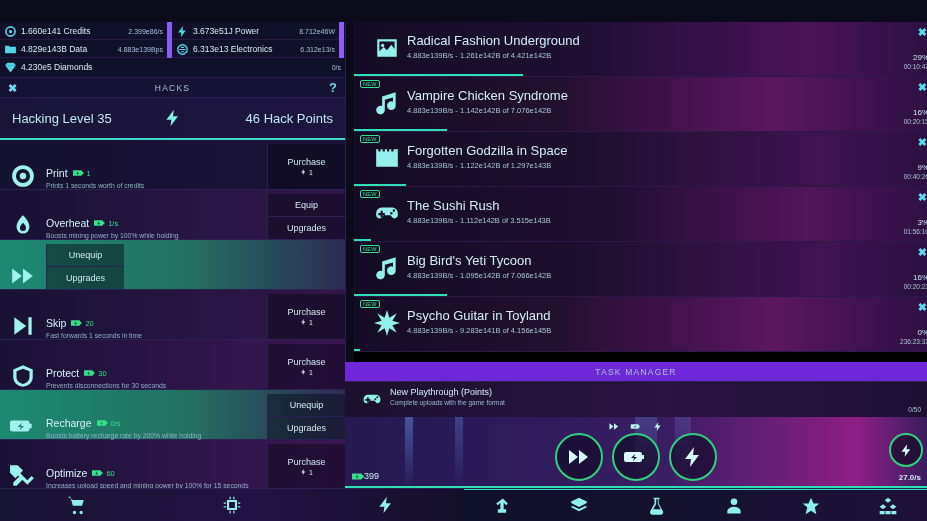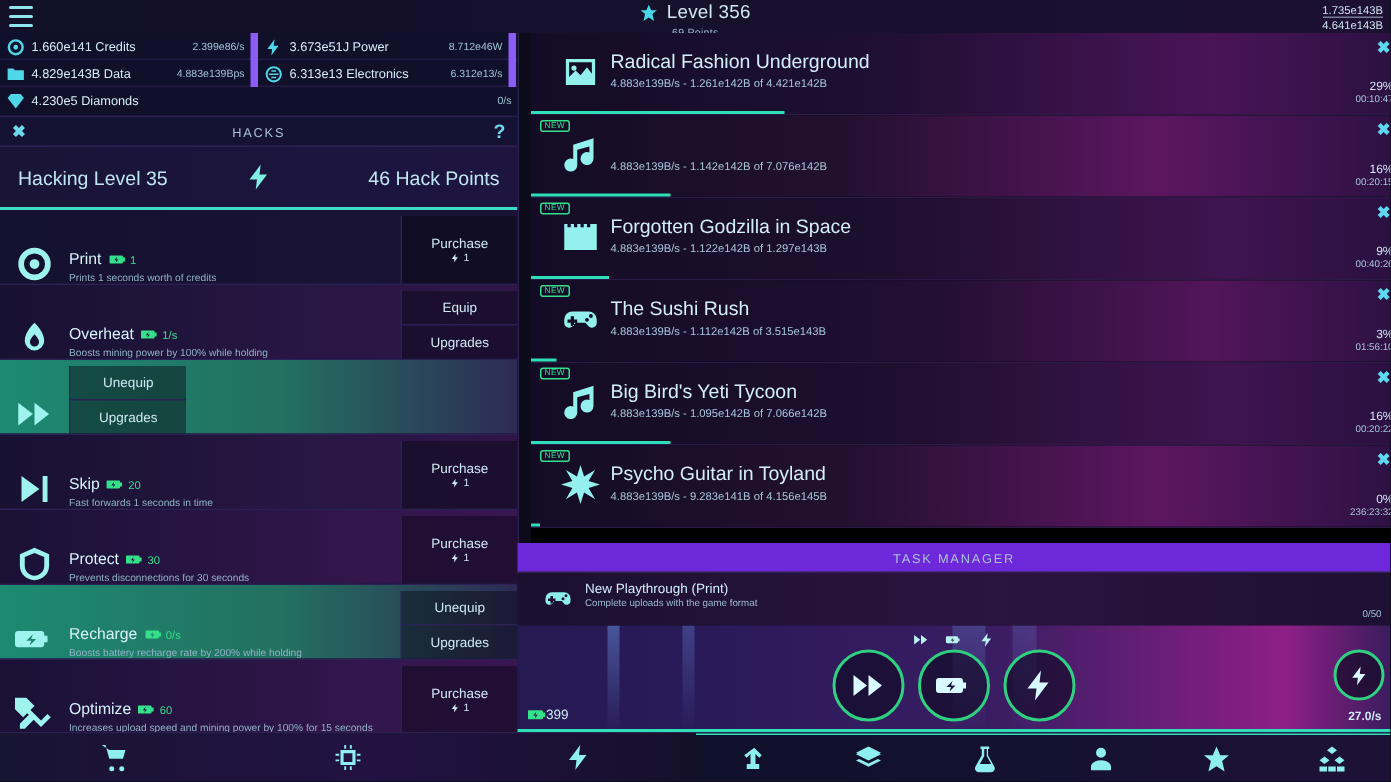--- a/index.html
+++ b/index.html
@@ -146,40 +146,20 @@
   .nav .half.right { background: linear-gradient(90deg,#10112a,#151130 50%,#1e1138); border-top: 1px solid #2ee0b8; }
   .navbtn { flex: 1; display: flex; align-items: center; justify-content: center; cursor: pointer; }
   .navbtn svg { width: 20px; height: 20px; fill: #8eeef0; }
   .divline { position: absolute; left: 345px; top: 22px; width: 1px; height: 466px; background: #2a1f4d; }
 </style>
 </head>
 <body>
 
 <div id="app">
 
-  <div class="topbar">
-    <div class="hamburger">
-        <i></i>
-        <i></i>
-        <i></i>
-      </div>
-    <div class="lvl-wrap">
-      <div class="lvl-line">
-        <svg class="lvl-star" viewBox="0 0 24 24">
-            <path d="M12 2l3 7h7l-5.5 4.5L18.5 22 12 17.8 5.5 22l2-8.5L2 9h7z"></path>
-          </svg>
-        <span class="lvl-text">Level 356</span>
-      </div>
-      <div class="lvl-pts">69 Points</div>
-    </div>
-    <div class="tr-nums">
-      <div>1.735e143B</div>
-      <div style="border-bottom:none">4.641e143B</div>
-    </div>
-  </div>
 
   <div class="respanel">
     <div class="resrow">
       <div class="rescell">
         <svg class="res-ico" viewBox="0 0 24 24">
             <path d="M12 2a10 10 0 100 20 10 10 0 000-20zm0 3a7 7 0 110 14 7 7 0 010-14zm0 4a3 3 0 100 6 3 3 0 000-6z"></path>
           </svg>
         <span class="res-lbl">1.660e141 Credits</span>
         <span class="res-rate">2.399e86/s</span>
       </div>
@@ -450,20 +430,21 @@
         <div class="m-pct">29%</div>
         <div class="m-eta">00:10:47</div>
         <div class="m-prog" style="width:29%"></div>
       </div>
       <div class="mrow b1">
         <div class="mbg"></div>
         <div class="m-new">NEW</div>
         <svg class="m-ico" viewBox="0 0 24 24">
           <path d="M20 2v12.5a4 4 0 11-2.5-3.7V7L10 9v9.5a4 4 0 11-2.5-3.7V6z"></path>
         </svg>
+        <div class="m-title">Vampire Chicken Syndrome</div>
         <div class="m-sub">4.883e139B/s - 1.142e142B of 7.076e142B</div>
         <div class="m-close">✖</div>
         <div class="m-pct">16%</div>
         <div class="m-eta">00:20:15</div>
         <div class="m-prog" style="width:16%"></div>
       </div>
       <div class="mrow b2">
         <div class="mbg"></div>
         <div class="m-new">NEW</div>
         <svg class="m-ico" viewBox="0 0 24 24">
@@ -517,21 +498,21 @@
       </div>
     </div>
 
   <div class="tmhead">
     <span>TASK MANAGER</span>
   </div>
   <div class="tmrow">
     <svg class="tm-ico" viewBox="0 0 24 24">
         <path d="M7 7h10a5 5 0 015 5v2a3 3 0 01-5.6 1.5L15 14H9l-1.4 1.5A3 3 0 012 14v-2a5 5 0 015-5zm-1 3v2H4v2h2v2h2v-2h2v-2H8v-2zm10 1a1.2 1.2 0 100 2.4 1.2 1.2 0 000-2.4zm2.4-2.4a1.2 1.2 0 100 2.4 1.2 1.2 0 000-2.4z"></path>
       </svg>
-    <div class="tm-title">New Playthrough (Print)</div>
+    <div class="tm-title">New Playthrough (Points)</div>
     <div class="tm-desc">Complete uploads with the game format</div>
     <div class="tm-pct">0/50</div>
   </div>
 
   <div class="dock">
     <div class="glow" style="left:60px"></div>
     <div class="glow" style="left:110px;opacity:.3"></div>
     <div class="glow" style="left:290px;opacity:.25;width:22px"></div>
     <div class="glow" style="left:330px;opacity:.2;width:16px"></div>
     <div class="mini-icons">

